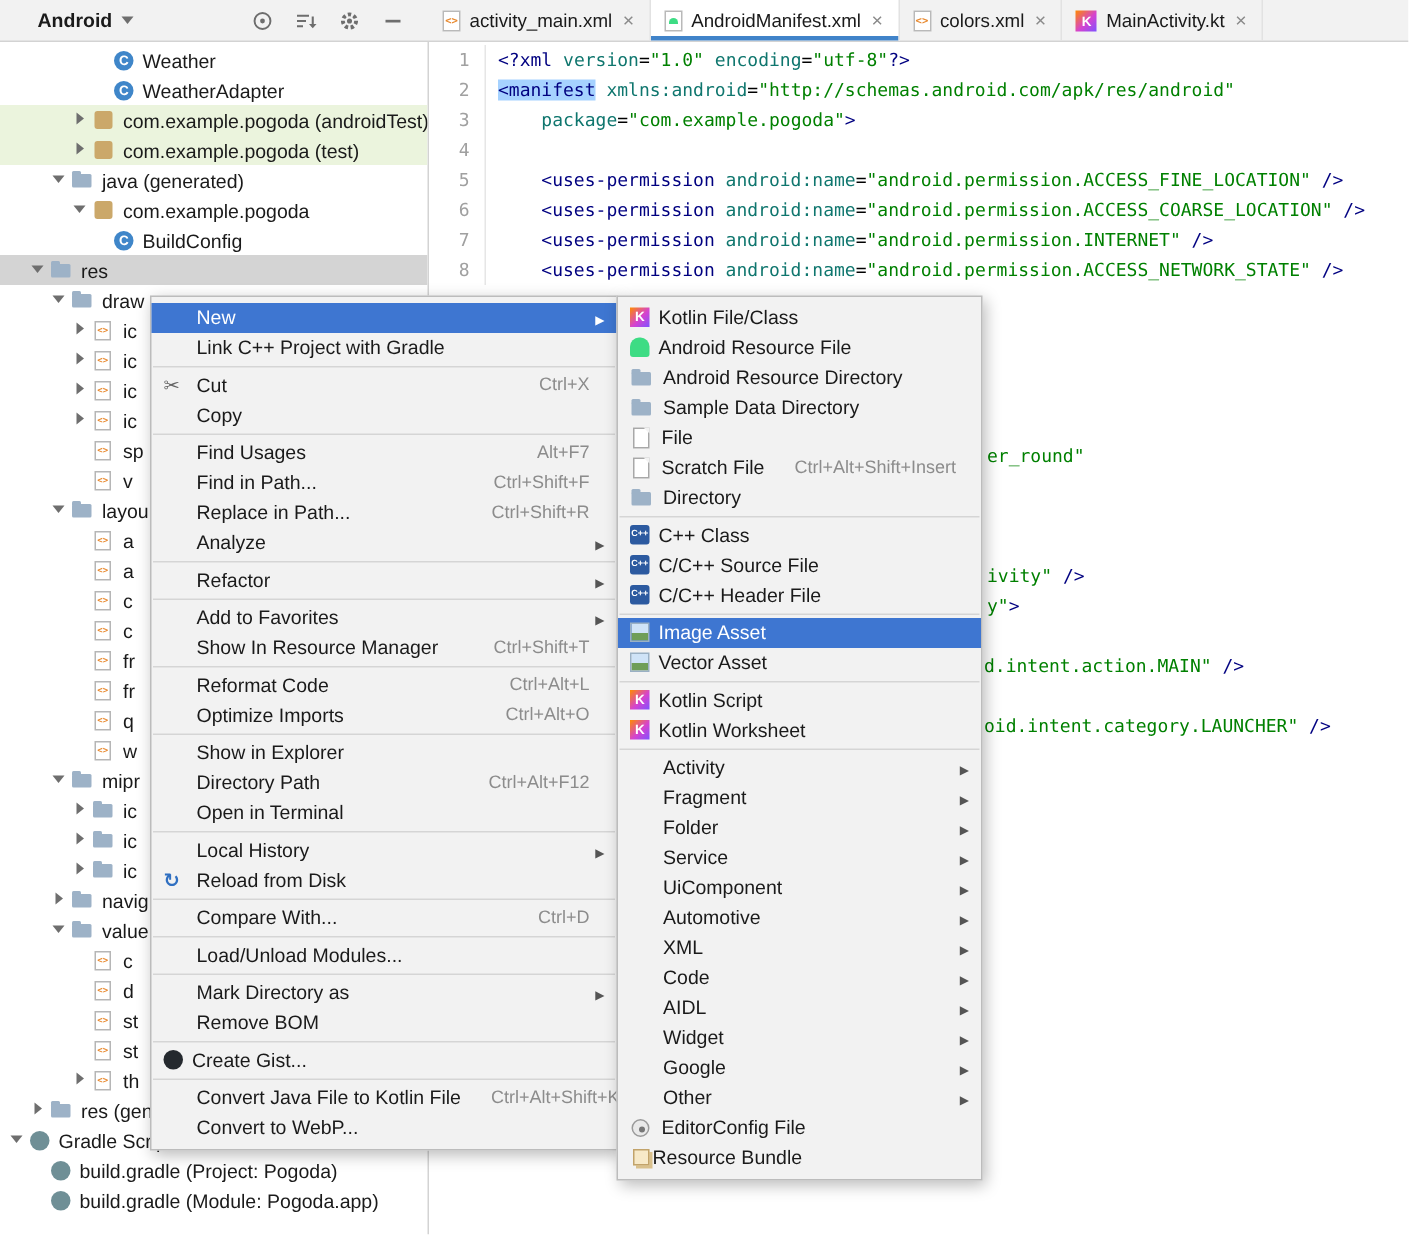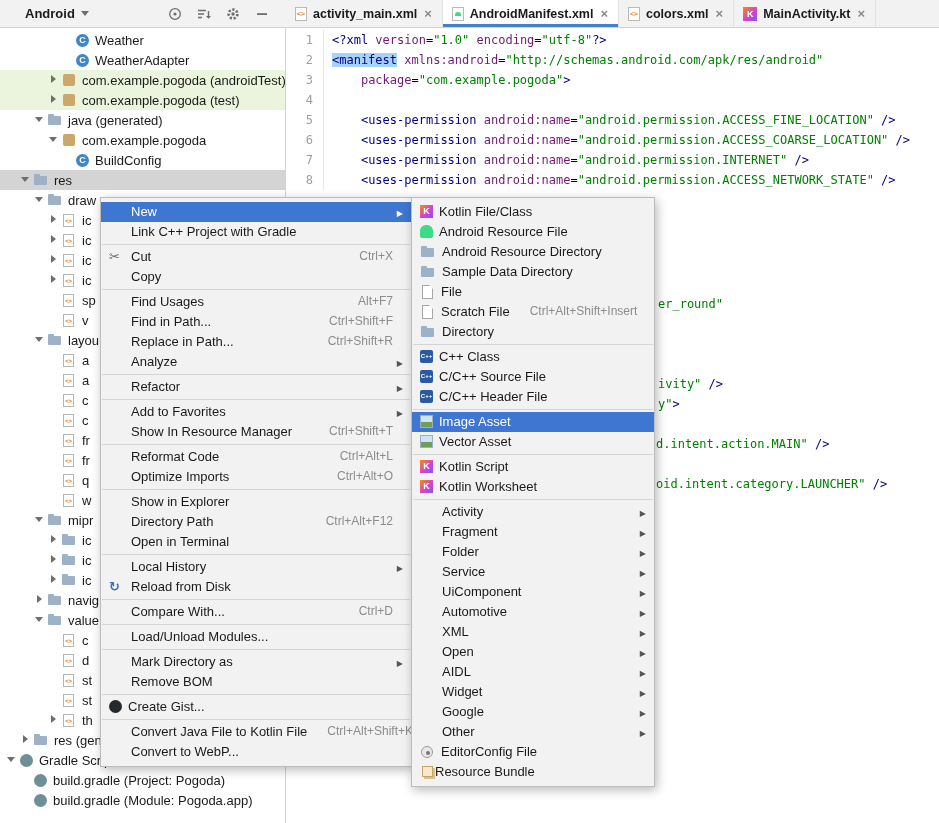--- a/index.html
+++ b/index.html
@@ -6,21 +6,21 @@
   html,body { width:939px; height:823px; overflow:hidden; }
   body { position:relative; background:#fff; font-family:"Liberation Sans", sans-serif; font-size:13px; color:#1a1a1a; }
 
   
   .toolbar { display:flex; align-items:stretch; height:28px; background:#f2f2f2; border-bottom:1px solid #d3d3d3; }
   .toolbar-left { width:286px; flex:none; display:flex; align-items:center; padding:0 10px; }
   .proj-sel { display:flex; align-items:center; gap:6px; font-weight:bold; cursor:default;margin-left:15px; }
   .dd-arrow { width:0; height:0; border-left:4px solid transparent; border-right:4px solid transparent; border-top:5px solid #6e6e6e; }
   .tool-icons { margin-left:auto; display:flex; align-items:center; gap:13px; padding-right:6px; }
   .tool-icons svg { display:block; }
-  .tabs { display:flex; align-items:stretch; flex:1;font-weight:bold; }
+  .tabs { display:flex; align-items:stretch; flex:1; }
   .tab { display:flex; align-items:center; gap:6px; padding:0 9px; border-right:1px solid #e2e2e2; cursor:default; position:relative; }
   .tab.selected { background:#fff; box-shadow:inset 0 -3px 0 #4083c9; }
   .tab-label { white-space:nowrap; font-size:12.5px; }
   .tab-close { color:#8a8a8a; font-size:13px; line-height:1; padding:0 1px; }
   .fic { width:14px; height:14px; flex:none; position:relative; }
   .fic.xmlfile, .fic.manifest { background:#fff; border:1px solid #b9b9b9; width:12px; height:14px; }
   .fic.xmlfile::after { content:"<>"; position:absolute; left:0; right:0; top:3px; text-align:center; font:bold 7px/7px "DejaVu Sans Mono", monospace; color:#e8882d; }
   .fic.manifest::after { content:""; position:absolute; left:2px; top:4px; width:6px; height:4px; background:#3ddc84; border-radius:3px 3px 0 0; }
   .fic.kotlin { background:linear-gradient(135deg,#ff8a00,#d543d0 55%,#7f52ff); }
   .fic.kotlin::after { content:"K"; position:absolute; left:0; right:0; top:1px; text-align:center; font:bold 9px/12px "Liberation Sans", sans-serif; color:#fff; }
@@ -45,21 +45,21 @@
   .ti.gradle { background:#6f8f96; border-radius:50%; width:13px; height:13px; margin:1px 6px 1px 1px; }
   .tlabel { font-size:13px; }
 
   
   .editor { flex:1; position:relative; background:#fff; overflow:hidden;
             font-family:"DejaVu Sans Mono", monospace; font-size:12px; padding-top:2px; }
   .line { display:flex; height:20px; line-height:20px; white-space:pre; }
   .ln { width:38px; flex:none; text-align:right; padding-right:10px; color:#a0a0a0; border-right:1px solid #e6e6e6; }
   .codetext { padding-left:8px; white-space:pre; }
   .c-tag { color:#000080; }
-  .c-attr { color:#701a75; }
+  .c-attr { color:#0f766e; }
   .c-str { color:#008000; }
   .c-pl { color:#000; }
   .hl { background:#a6d2ff; }
   .frag { position:absolute; height:20px; line-height:20px; white-space:pre; }
 
   
   .menu { position:absolute; background:#f2f2f2; border:1px solid #bcbcbc; box-shadow:2px 3px 10px rgba(0,0,0,.28); padding:4px 0; z-index:10; }
   #context-menu { left:100px; top:197px; width:312px; }
   #new-submenu  { left:411px; top:197px; width:244px; z-index:11; }
   .mitem { display:flex; height:20px; padding:2px 8px; font-size:13px; cursor:default; }
@@ -663,21 +663,21 @@
     <span class="marrow"></span>
   </div>
     <div class="mitem">
     <i class="mi" style="visibility: hidden;"></i>
     <span class="mlabel">XML</span>
     <span class="mshortcut"></span>
     <span class="marrow"></span>
   </div>
     <div class="mitem">
     <i class="mi" style="visibility: hidden;"></i>
-    <span class="mlabel">Open</span>
+    <span class="mlabel">Code</span>
     <span class="mshortcut"></span>
     <span class="marrow"></span>
   </div>
     <div class="mitem">
     <i class="mi" style="visibility: hidden;"></i>
     <span class="mlabel">AIDL</span>
     <span class="mshortcut"></span>
     <span class="marrow"></span>
   </div>
     <div class="mitem">

